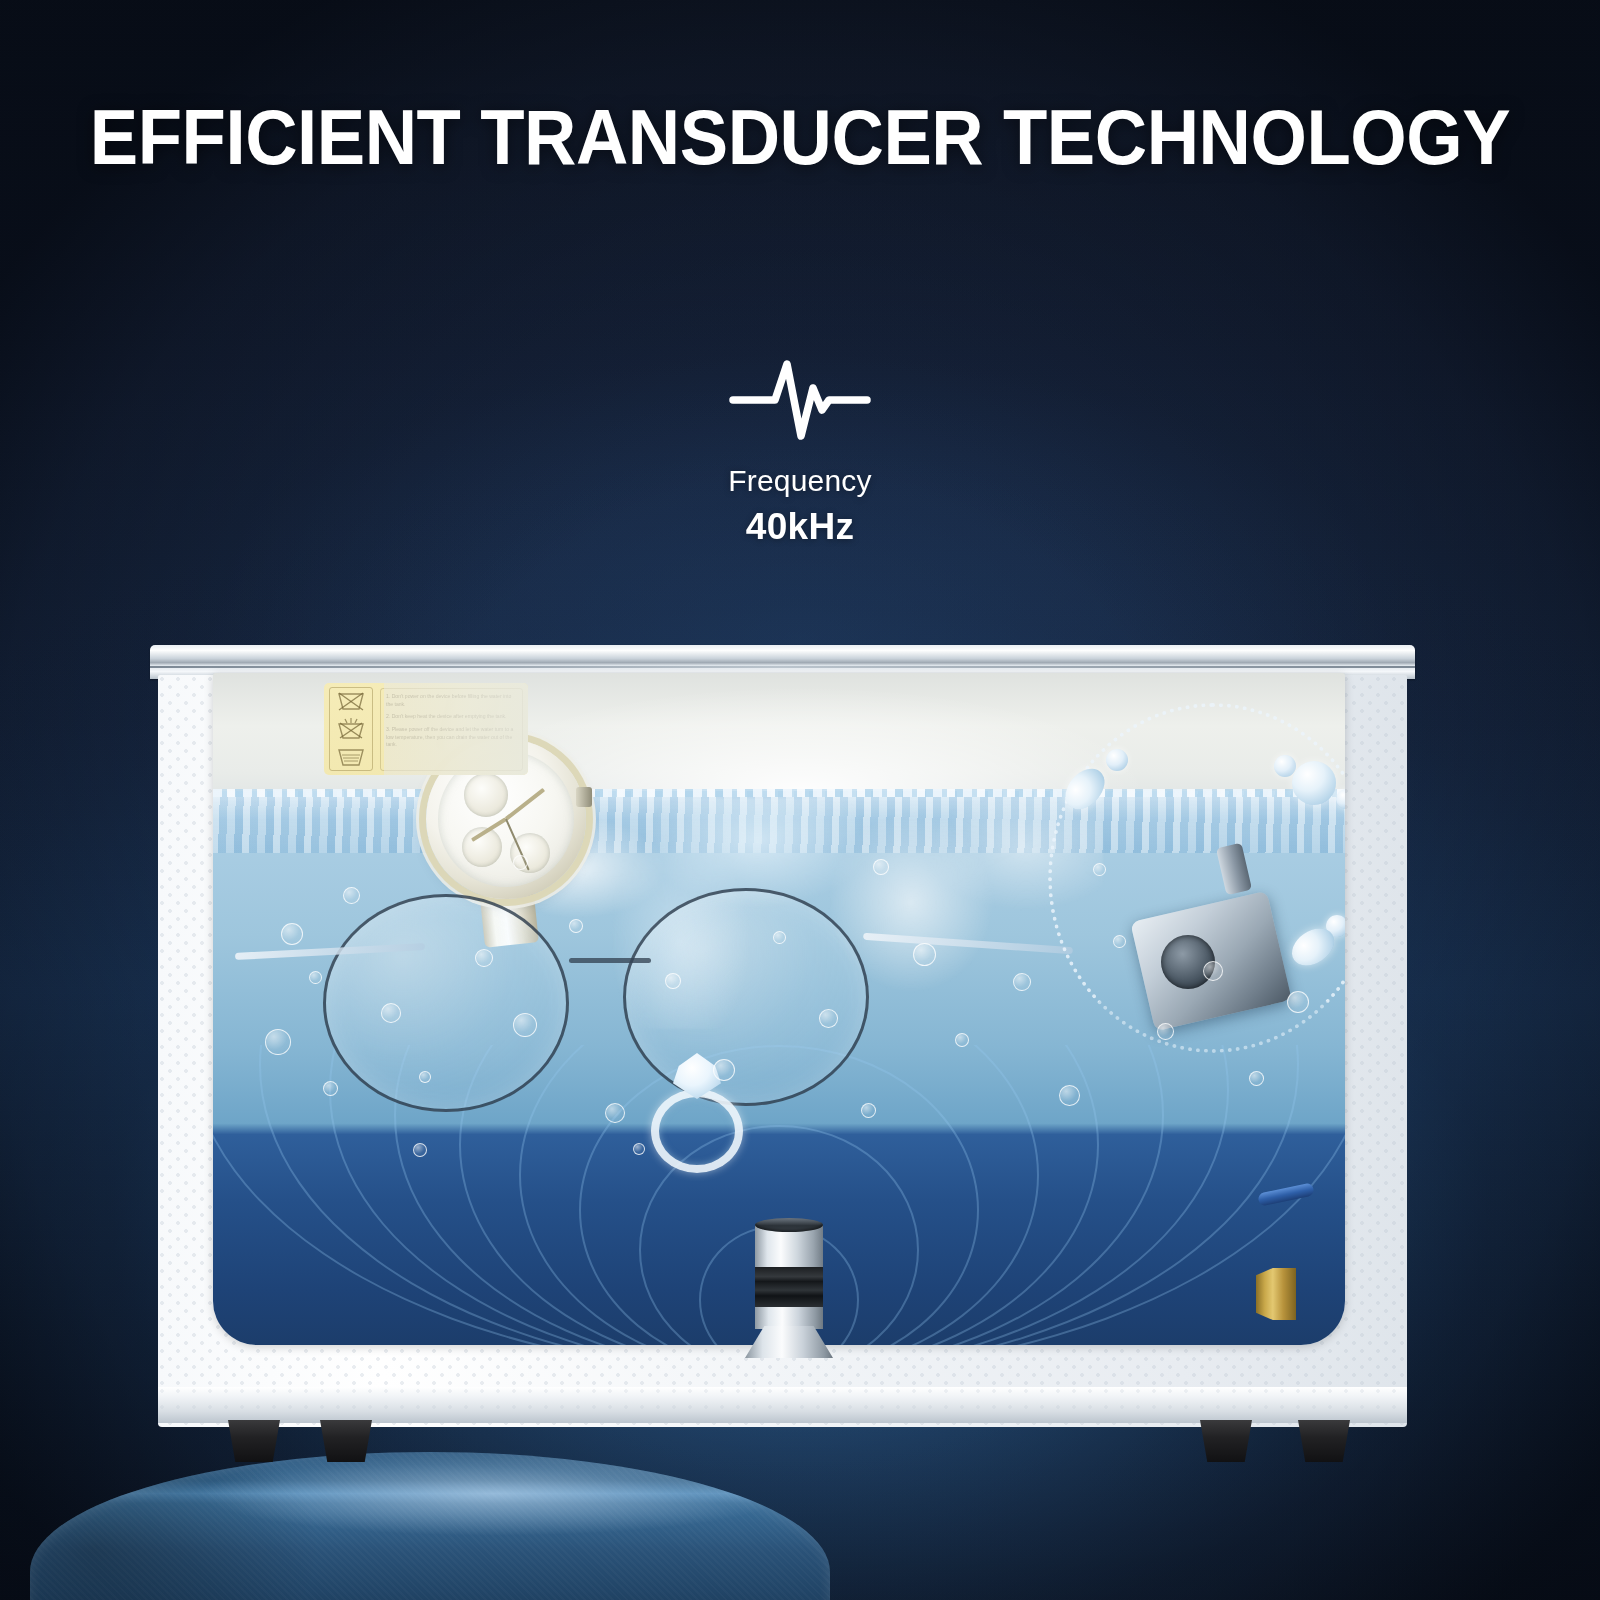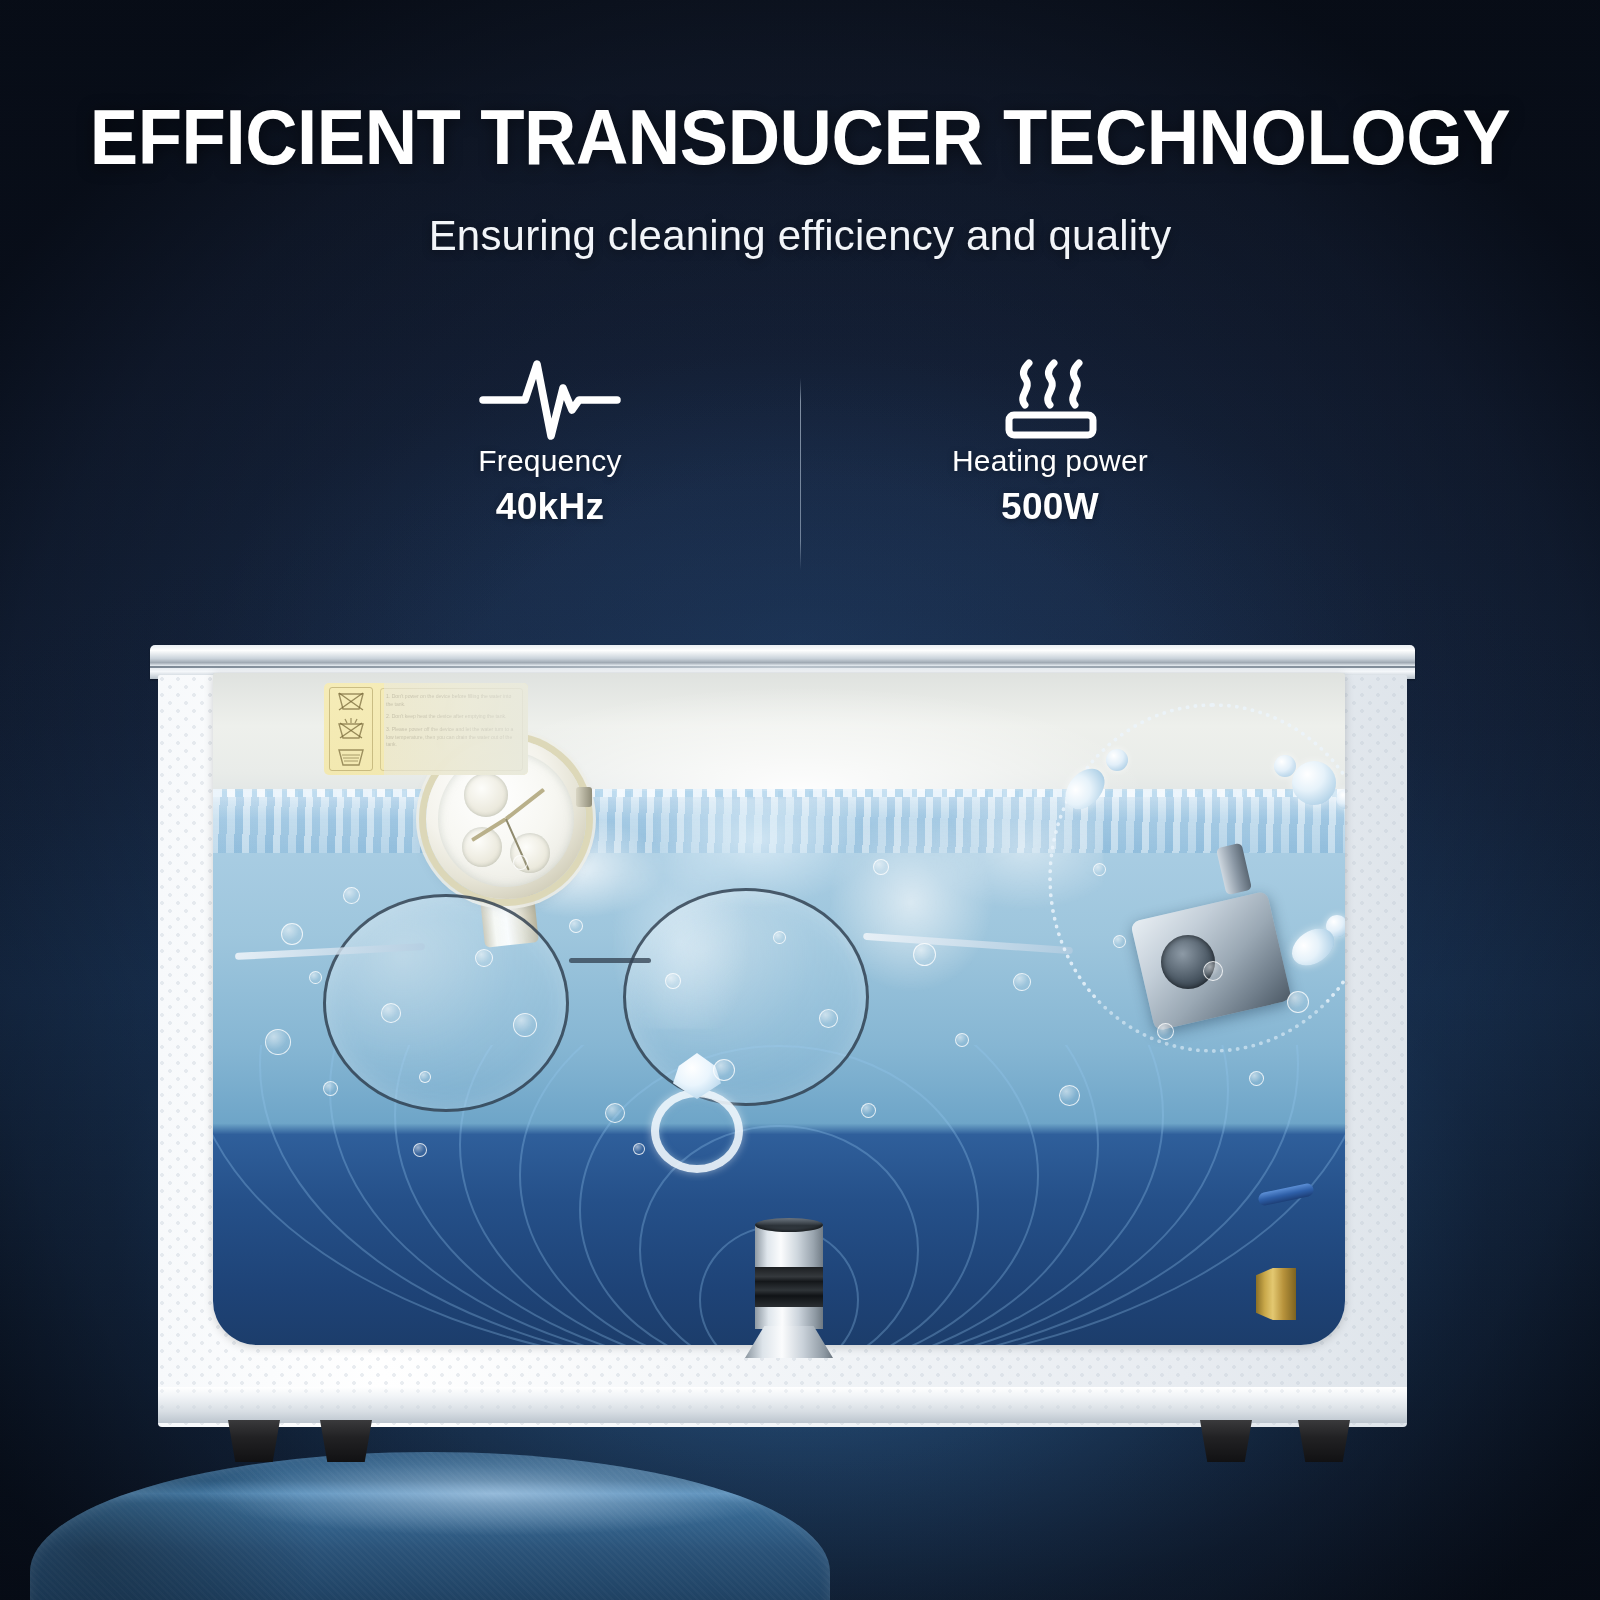--- a/index.html
+++ b/index.html
@@ -66,21 +66,21 @@
   .spec {
     flex:1; display:flex; flex-direction:column; align-items:center;
     position:relative;
   }
   .spec-divider {
     position:absolute; top:18px; bottom:0; width:1px; left:0;
     background:linear-gradient(180deg, rgba(255,255,255,0) 0%, rgba(215,230,245,.55) 12%, rgba(215,230,245,.45) 85%, rgba(255,255,255,0) 100%);
   }
   .spec-icon { height:80px; display:flex; align-items:center; justify-content:center; }
   .spec-label {
-    margin-top:4px;
+    margin-top:24px;
     font-size:30px; color:#ffffff; font-weight:400; letter-spacing:.2px;
     text-shadow:0 1px 6px rgba(0,0,0,.35);
   }
   .spec-value {
     margin-top:8px;
     font-size:37px; color:#ffffff; font-weight:700; letter-spacing:.3px;
     text-shadow:0 1px 6px rgba(0,0,0,.35);
   }
 
   
@@ -382,49 +382,33 @@
 </head>
 <body>
 
 <div id="stage">
 
   <div class="bg-base"></div>
   <div class="bg-vig"></div>
   <div class="bg-noise"></div>
 
   <div class="headline">EFFICIENT TRANSDUCER TECHNOLOGY</div>
-  <div class="subhead">Ensuring cleaning efficiency and quality</div>
 
   <div class="specs">
 
     <div class="spec">
       <div class="spec-icon">
         <svg width="150" height="92" viewBox="0 0 150 92">
           <polyline points="8,46 36,46 50,46 62,10 76,82 88,34 97,56 104,46 142,46" fill="none" stroke="#ffffff" stroke-width="7.5" stroke-linecap="round" stroke-linejoin="round"></polyline>
         </svg>
       </div>
       <div class="spec-label">Frequency</div>
       <div class="spec-value">40kHz</div>
     </div>
 
-    <div class="spec">
-      <div class="spec-divider"></div>
-      <div class="spec-icon">
-        <svg width="110" height="86" viewBox="0 0 110 86">
-          <g fill="none" stroke="#ffffff" stroke-width="7" stroke-linecap="round">
-            <path d="M30 48 C22 38 38 32 30 21 C26 15 30 10 34 6"></path>
-            <path d="M55 48 C47 38 63 32 55 21 C51 15 55 10 59 6"></path>
-            <path d="M80 48 C72 38 88 32 80 21 C76 15 80 10 84 6"></path>
-          </g>
-          <rect x="14" y="58" width="84" height="20" rx="5" fill="none" stroke="#ffffff" stroke-width="7"></rect>
-        </svg>
-      </div>
-      <div class="spec-label">Heating power</div>
-      <div class="spec-value">500W</div>
-    </div>
 
 
   </div>
 
   <div class="pedestal"></div>
 
   <div class="machine">
 
     <div class="rim"></div>
 

